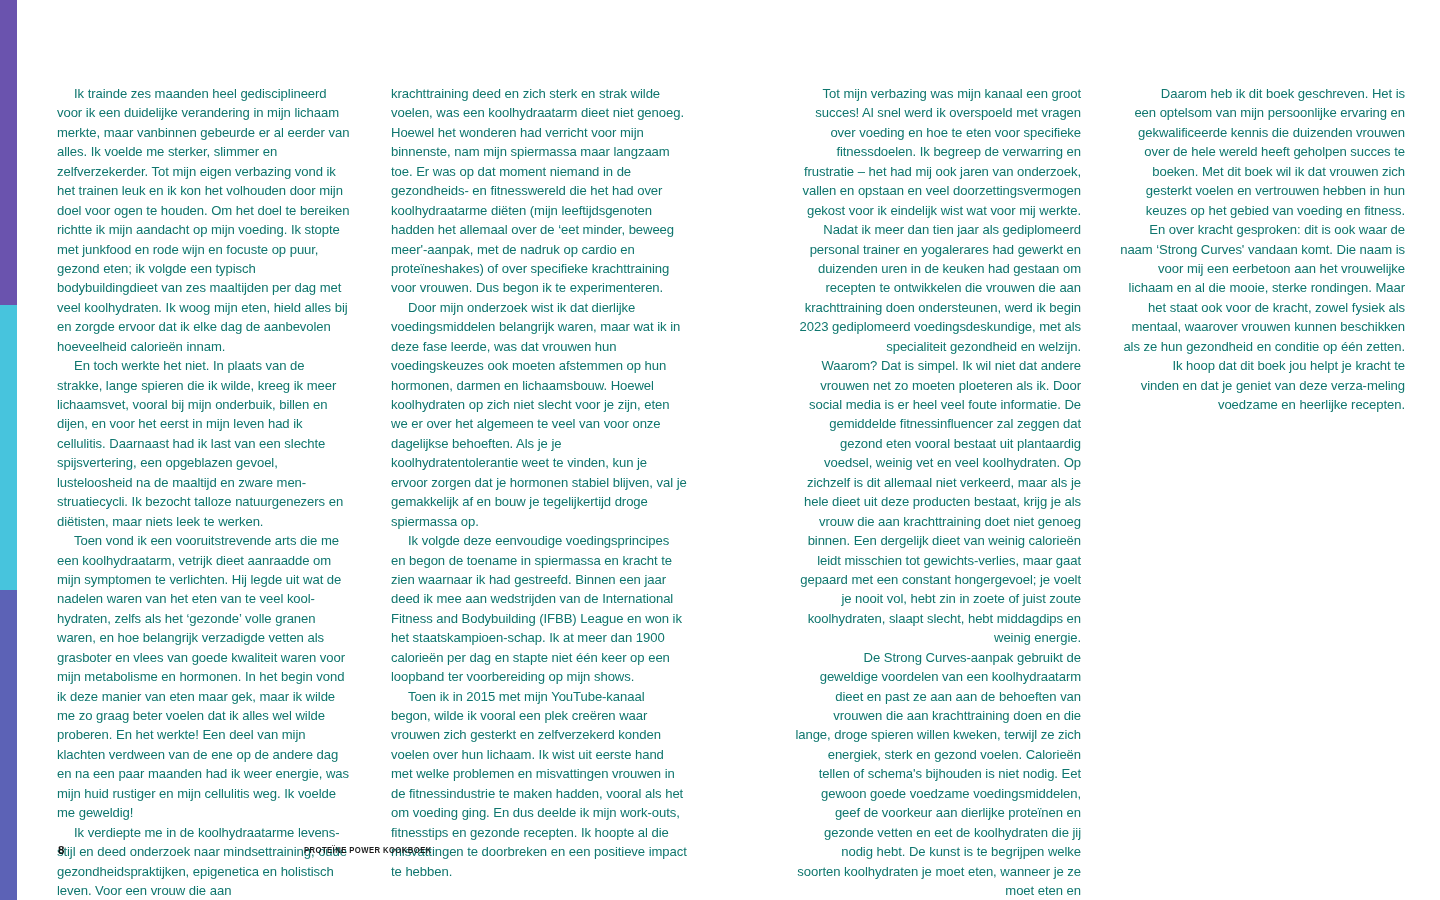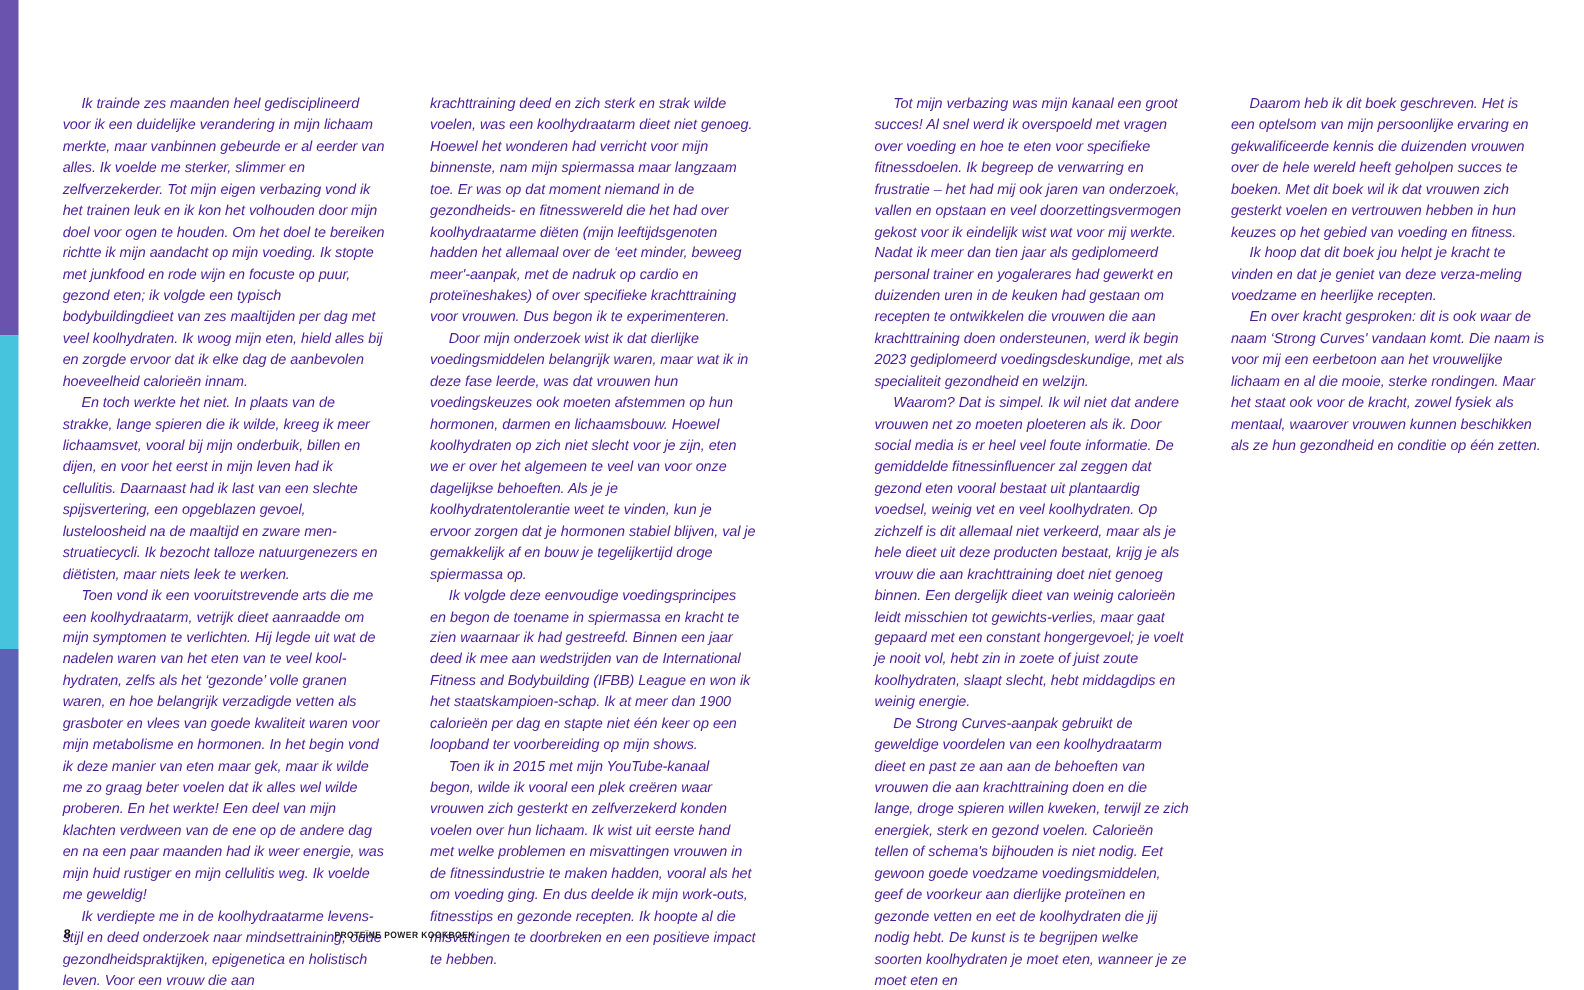--- a/index.html
+++ b/index.html
@@ -42,26 +42,25 @@
     display: flex;
     gap: 38px;
   }
   .cols.left-cols  { left: 40px;  width: 630px; }
   .cols.right-cols { left: 75px;  width: 610px; }
 
   .col {
     width: 296px;
     font-size: 13.1px;
     line-height: 1.485;
-    color: #4c1d95;
+    color: #0f766e;
     letter-spacing: -0.08px;
     word-spacing: 0.1px;
-    font-style: italic;
   }
-  .col.narrow { width: 290px; }
+  .col.narrow { width: 290px; text-align: right; }
 
   .col p {
     margin: 0;
     text-indent: 17px;
   }
   .col p.cont { text-indent: 0; }
 
   
   .footer {
     position: absolute;
@@ -133,21 +132,21 @@
     <div class="cols right-cols">
 
       <div class="col narrow">
         <p>Tot mijn verbazing was mijn kanaal een groot succes! Al snel werd ik overspoeld met vragen over voeding en hoe te eten voor specifieke fitnessdoelen. Ik begreep de verwarring en frustratie – het had mij ook jaren van onderzoek, vallen en opstaan en veel doorzettingsvermogen gekost voor ik eindelijk wist wat voor mij werkte. Nadat ik meer dan tien jaar als gediplomeerd personal trainer en yogalerares had gewerkt en duizenden uren in de keuken had gestaan om recepten te ontwikkelen die vrouwen die aan krachttraining doen ondersteunen, werd ik begin 2023 gediplomeerd voedingsdeskundige, met als specialiteit gezondheid en welzijn.</p>
         <p>Waarom? Dat is simpel. Ik wil niet dat andere vrouwen net zo moeten ploeteren als ik. Door social media is er heel veel foute informatie. De gemiddelde fitnessinfluencer zal zeggen dat gezond eten vooral bestaat uit plantaardig voedsel, weinig vet en veel koolhydraten. Op zichzelf is dit allemaal niet verkeerd, maar als je hele dieet uit deze producten bestaat, krijg je als vrouw die aan krachttraining doet niet genoeg binnen. Een dergelijk dieet van weinig calorieën leidt misschien tot gewichts-verlies, maar gaat gepaard met een constant hongergevoel; je voelt je nooit vol, hebt zin in zoete of juist zoute koolhydraten, slaapt slecht, hebt middagdips en weinig energie.</p>
         <p>De Strong Curves-aanpak gebruikt de geweldige voordelen van een koolhydraatarm dieet en past ze aan aan de behoeften van vrouwen die aan krachttraining doen en die lange, droge spieren willen kweken, terwijl ze zich energiek, sterk en gezond voelen. Calorieën tellen of schema's bijhouden is niet nodig. Eet gewoon goede voedzame voedingsmiddelen, geef de voorkeur aan dierlijke proteïnen en gezonde vetten en eet de koolhydraten die jij nodig hebt. De kunst is te begrijpen welke soorten koolhydraten je moet eten, wanneer je ze moet eten en</p>
       </div>
 
       <div class="col narrow">
         <p>Daarom heb ik dit boek geschreven. Het is een optelsom van mijn persoonlijke ervaring en gekwalificeerde kennis die duizenden vrouwen over de hele wereld heeft geholpen succes te boeken. Met dit boek wil ik dat vrouwen zich gesterkt voelen en vertrouwen hebben in hun keuzes op het gebied van voeding en fitness.</p>
+        <p>En over kracht gesproken: dit is ook waar de naam ‘Strong Curves' vandaan komt. Die naam is voor mij een eerbetoon aan het vrouwelijke lichaam en al die mooie, sterke rondingen. Maar het staat ook voor de kracht, zowel fysiek als mentaal, waarover vrouwen kunnen beschikken als ze hun gezondheid en conditie op één zetten.</p>
         <p>Ik hoop dat dit boek jou helpt je kracht te vinden en dat je geniet van deze verza-meling voedzame en heerlijke recepten.</p>
-        <p>En over kracht gesproken: dit is ook waar de naam ‘Strong Curves' vandaan komt. Die naam is voor mij een eerbetoon aan het vrouwelijke lichaam en al die mooie, sterke rondingen. Maar het staat ook voor de kracht, zowel fysiek als mentaal, waarover vrouwen kunnen beschikken als ze hun gezondheid en conditie op één zetten.</p>
       </div>
 
     </div>
 
   </div>
 
 </div>
 
 </body></html>

